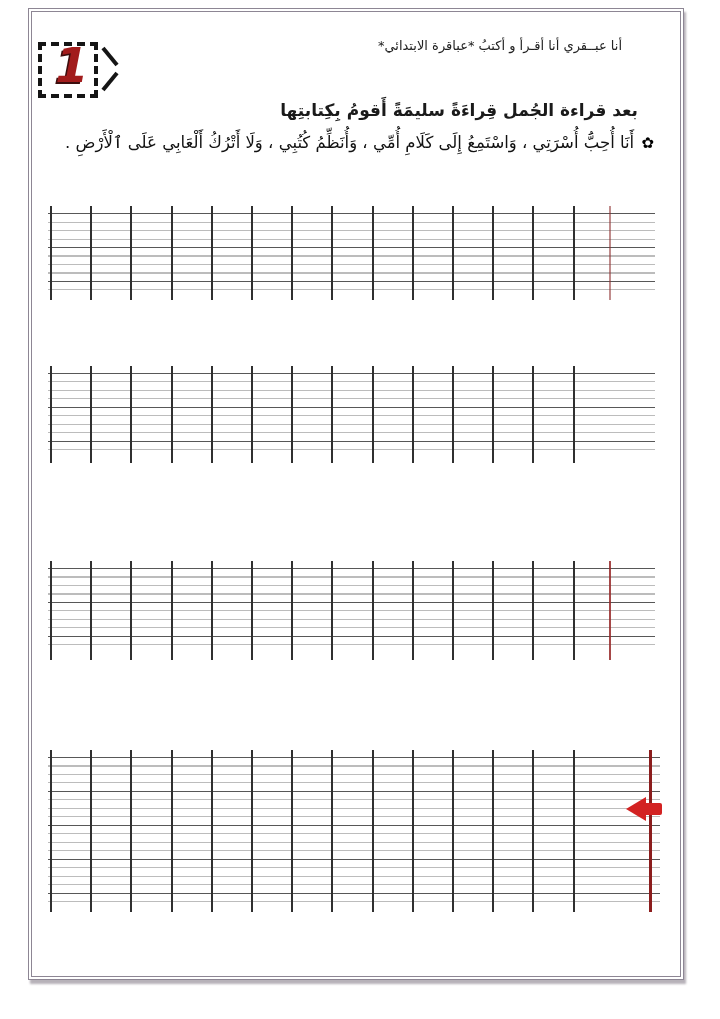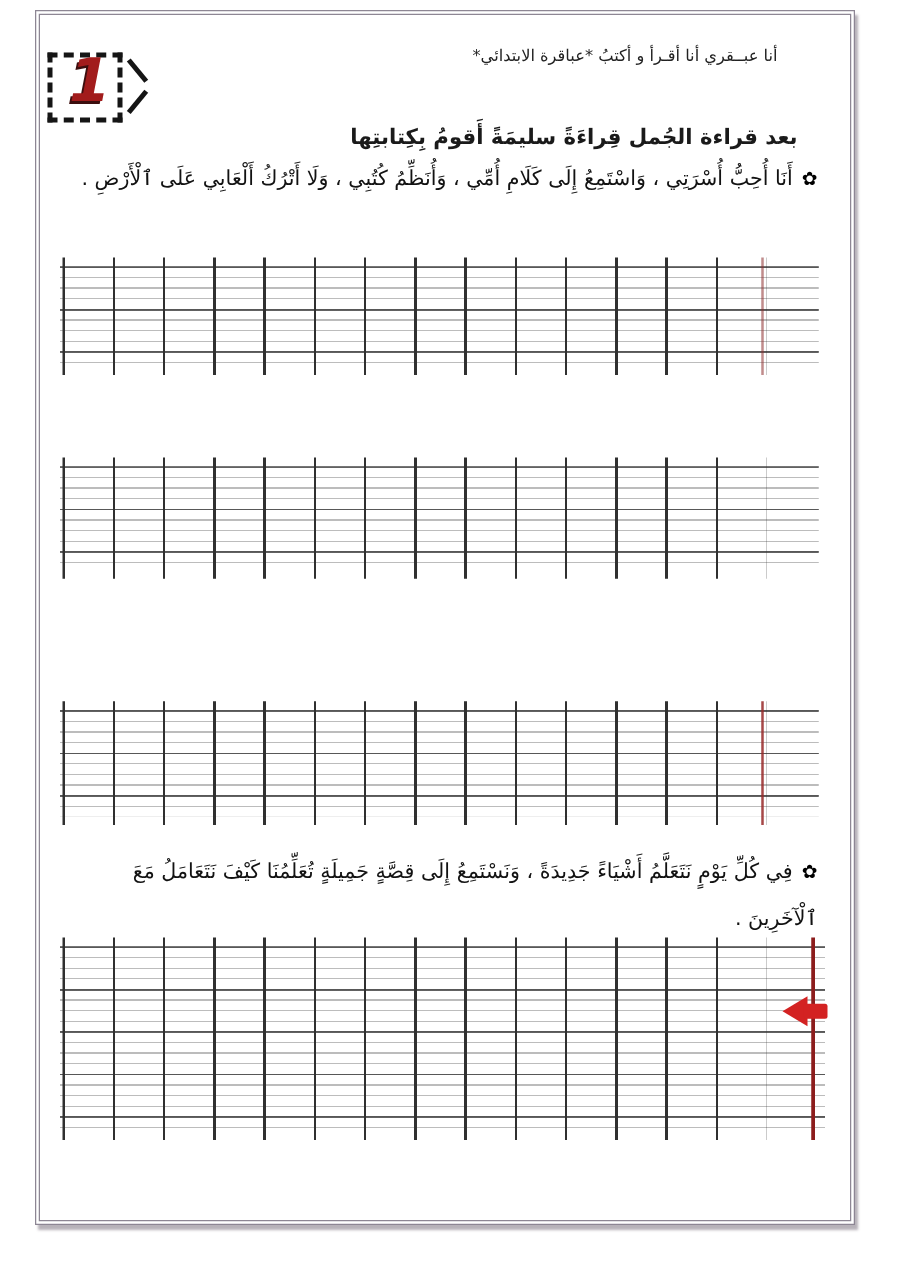--- a/index.html
+++ b/index.html
@@ -119,24 +119,20 @@
       <div class="vlines"></div>
     </div>
 
 
     <div class="grid g3">
       <div class="hlines"></div>
       <div class="vlines"></div>
       <div class="redline"></div>
     </div>
 
-    <div class="sentence s4">
-      <span class="bullet">✿</span>
-      <span>فِي كُلِّ يَوْمٍ نَتَعَلَّمُ أَشْيَاءً جَدِيدَةً ، وَنَسْتَمِعُ إِلَى قِصَّةٍ جَمِيلَةٍ تُعَلِّمُنَا كَيْفَ نَتَعَامَلُ مَعَ ٱلْآخَرِينَ .</span>
-    </div>
 
     <div class="grid g4">
       <div class="hlines"></div>
       <div class="vlines"></div>
       <div class="redline"></div>
       <div class="arrow">
         <div class="head"></div>
         <div class="tail"></div>
       </div>
     </div>

